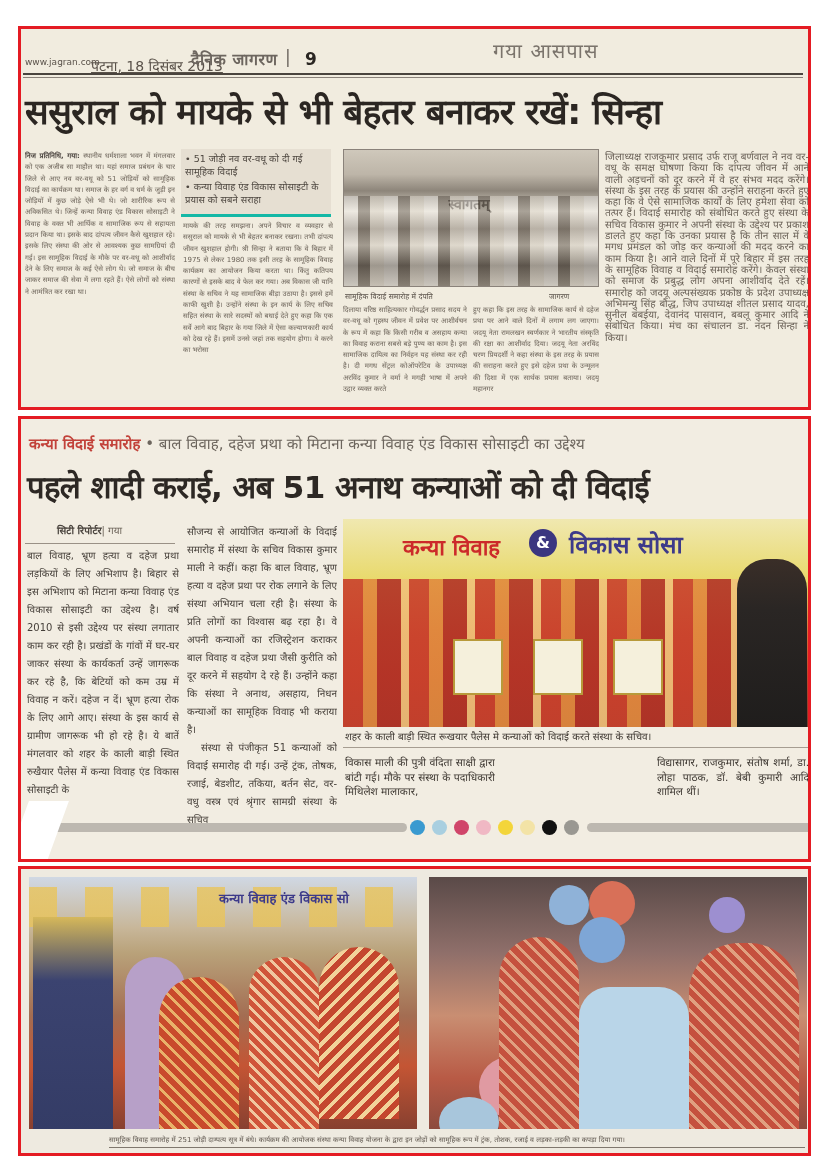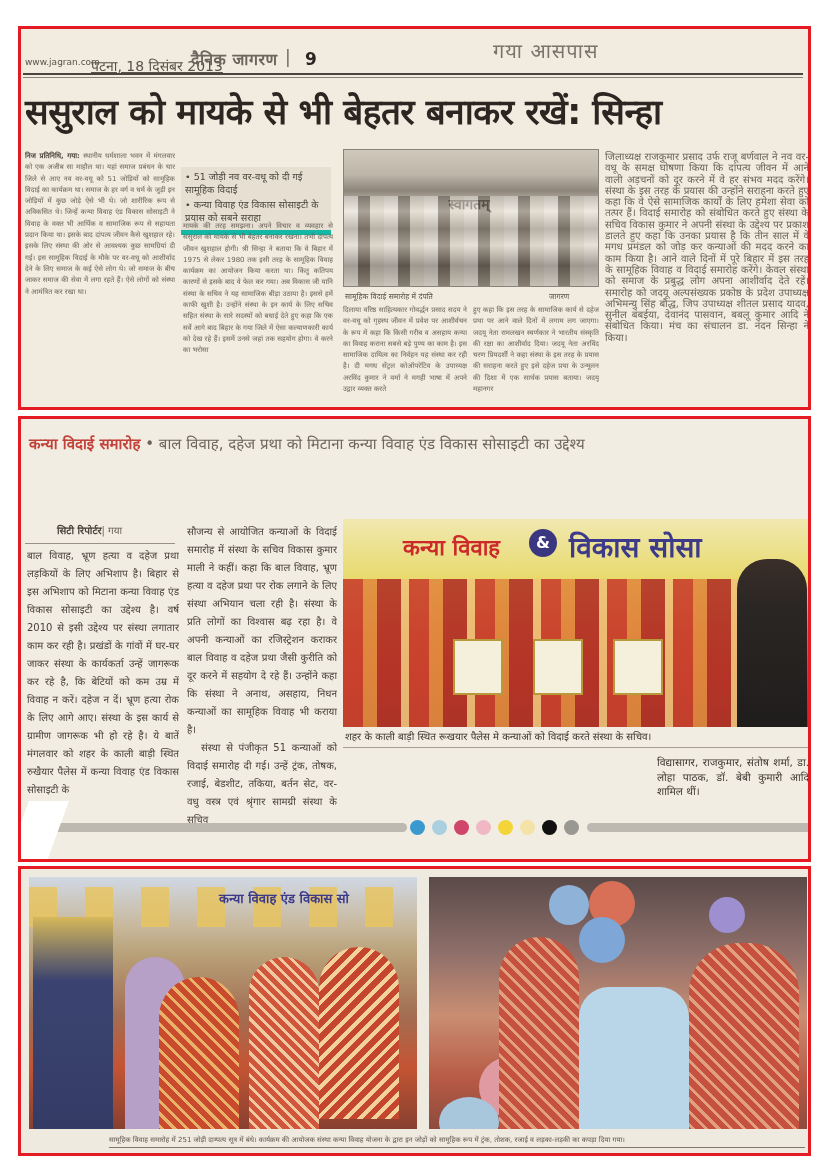--- a/index.html
+++ b/index.html
@@ -19,21 +19,21 @@
   .mast .pageno { position: absolute; left: 282px; top: 14px; font-size: 17px; font-weight: bold; color: #2a2622; }
   .mast .pipe { position: absolute; left: 270px; top: 12px; font-size: 17px; color: #6d665f; }
   .mast .section { position: absolute; left: 470px; top: 2px; font-size: 20px; color: #7b746c; letter-spacing: 1px; }
   .mast .rule1 { position: absolute; left: 0; top: 38px; width: 780px; height: 2px; background: #4a443e; }
   .mast .rule2 { position: absolute; left: 0; top: 42px; width: 780px; height: 1px; background: #8a827a; }
   .headline1 { position: absolute; left: 4px; top: 58px; width: 790px; font-size: 35px; font-weight: bold; color: #2b2622; letter-spacing: -0.5px; white-space: nowrap; }
 
   .col { position: absolute; font-size: 7px; line-height: 11.3px; color: #6b6258; text-align: justify; overflow: hidden; }
   #c1col1 { left: 4px; top: 122px; width: 150px; height: 258px; }
   #c1col1 .byline { font-weight: bold; color: #4c4540; }
-  .highlights { position: absolute; left: 160px; top: 120px; width: 150px; height: 68px; background: #e6dfd2; border-bottom: 5px solid #14b8a6; padding: 3px 4px; margin-top: 18px; }
+  .highlights { position: absolute; left: 160px; top: 120px; width: 150px; height: 68px; background: #e6dfd2; border-bottom: 3px solid #14b8a6; padding: 3px 4px; }
   .highlights li { list-style: none; font-size: 9.5px; line-height: 13px; color: #4e4740; margin-bottom: 2px; }
   .highlights li::before { content: "• "; color: #4e4740; }
   #c1col2 { left: 162px; top: 192px; width: 150px; height: 188px; }
   .photo1 { position: absolute; left: 322px; top: 120px; width: 256px; height: 138px; border: 1px solid #8a827a;
     background: linear-gradient(180deg, #cfc8bb 0%, #bdb5a8 18%, #8d857a 30%, #e4ded2 45%, #9a9185 58%, #d9d2c5 70%, #6f675d 85%, #b0a89b 100%); }
   .photo1 .banner { position: absolute; left: 60px; top: 4px; width: 130px; height: 20px; font-size: 14px; font-weight: bold; color: #6a625a; text-align: center; margin-top: 40px; }
   .photo1 .people { position: absolute; left: 0; right: 0; bottom: 0; height: 90px;
     background: repeating-linear-gradient(90deg, rgba(255,255,255,0.35) 0 14px, rgba(60,52,44,0.35) 14px 26px, rgba(230,225,215,0.4) 26px 40px); }
   .photo1-cap { position: absolute; left: 324px; top: 262px; font-size: 7.5px; color: #5a524a; }
   .photo1-credit { position: absolute; left: 528px; top: 262px; font-size: 7.5px; color: #5a524a; }
@@ -51,21 +51,21 @@
   .byline-rule { position: absolute; left: 4px; top: 124px; width: 150px; height: 1px; background: #9a9186; }
   .col2 { position: absolute; font-size: 10px; line-height: 18px; color: #453f39; text-align: justify; overflow: hidden; }
   #c2col1 { left: 6px; top: 128px; width: 152px; height: 290px; }
   #c2col2 { left: 166px; top: 104px; width: 150px; height: 316px; }
   #c2col2 p { text-indent: 0; }
   #c2col2 p.ind { text-indent: 14px; }
   .photo2 { position: absolute; left: 322px; top: 100px; width: 470px; height: 208px; overflow: hidden;
     background: linear-gradient(180deg, #f0e8b0 0%, #e8d96a 30%, #d66e3a 55%, #c2452b 75%, #7a3a2a 100%); }
   .photo2 .bannertext { position: absolute; left: 60px; top: 12px; font-size: 22px; font-weight: bold; color: #cc2a2a; white-space: nowrap; }
   .photo2 .amp { position: absolute; left: 186px; top: 10px; width: 28px; height: 28px; border-radius: 50%; background: #3b3680; color: #fff; font-size: 16px; text-align: center; line-height: 28px; font-weight: bold; }
-  .photo2 .bannertext2 { position: absolute; left: 226px; top: 8px; font-size: 28px; font-weight: bold; color: #3d3a8a; white-space: nowrap; }
+  .photo2 .bannertext2 { position: absolute; left: 226px; top: 8px; font-size: 24px; font-weight: bold; color: #3d3a8a; white-space: nowrap; }
   .photo2 .brides { position: absolute; left: 0; top: 60px; width: 400px; height: 148px;
     background: repeating-linear-gradient(90deg, #c9402c 0 20px, #e18a3e 20px 34px, #b23226 34px 58px, #f0c27a 58px 66px); opacity: 0.9; }
   .photo2 .man { position: absolute; right: 6px; top: 40px; width: 70px; height: 168px; background: linear-gradient(180deg, #3a2e28 0%, #2a2624 30%, #1f1d1c 100%); border-radius: 30px 30px 0 0; }
   .photo2 .board { position: absolute; top: 120px; width: 50px; height: 56px; background: #f5f0dc; border: 2px solid #b89a3a; }
   .photo2-cap { position: absolute; left: 324px; top: 310px; font-size: 10px; color: #3d3731; white-space: nowrap; }
   .photo2-rule { position: absolute; left: 322px; top: 328px; width: 470px; height: 1px; background: #a69d91; }
   .col3 { position: absolute; font-size: 10.5px; line-height: 14.5px; color: #3d3731; text-align: justify; overflow: hidden; }
   #c2col3 { left: 324px; top: 336px; width: 150px; height: 46px; }
   #c2col4 { left: 480px; top: 336px; width: 150px; height: 46px; }
   #c2col5 { left: 636px; top: 336px; width: 152px; height: 46px; }
@@ -129,20 +129,21 @@
   <div class="col" id="c1col4">हुए कहा कि इस तरह के सामाजिक कार्य से दहेज प्रथा पर आने वाले दिनों में लगाम लग जाएगा। जदयू नेता रामलखन स्वर्णकार ने भारतीय संस्कृति की रक्षा का आशीर्वाद दिया। जदयू नेता अरविंद चरण प्रियदर्शी ने कहा संस्था के इस तरह के प्रयास की सराहना करते हुए इसे दहेज प्रथा के उन्मूलन की दिशा में एक सार्थक प्रयास बताया। जदयू महानगर</div>
   <div class="col" id="c1col5">जिलाध्यक्ष राजकुमार प्रसाद उर्फ राजू बर्णवाल ने नव वर-वधू के समक्ष घोषणा किया कि दांपत्य जीवन में आने वाली अड़चनों को दूर करने में वे हर संभव मदद करेंगे। संस्था के इस तरह के प्रयास की उन्होंने सराहना करते हुए कहा कि वे ऐसे सामाजिक कार्यों के लिए हमेशा सेवा को तत्पर हैं। विदाई समारोह को संबोधित करते हुए संस्था के सचिव विकास कुमार ने अपनी संस्था के उद्देश्य पर प्रकाश डालते हुए कहा कि उनका प्रयास है कि तीन साल में वे मगध प्रमंडल को जोड़ कर कन्याओं की मदद करने का काम किया है। आने वाले दिनों में पूरे बिहार में इस तरह के सामूहिक विवाह व विदाई समारोह करेंगे। केवल संस्था को समाज के प्रबुद्ध लोग अपना आशीर्वाद देते रहें। समारोह को जदयू अल्पसंख्यक प्रकोष्ठ के प्रदेश उपाध्यक्ष अभिमन्यु सिंह बौद्ध, जिप उपाध्यक्ष शीतल प्रसाद यादव, सुनील बंबईया, देवानंद पासवान, बबलू कुमार आदि ने संबोधित किया। मंच का संचालन डा. नंदन सिन्हा ने किया।</div>
 </div>
 
 <div class="clip" id="clip2">
   <div class="kicker">
     <span class="red">कन्या विदाई समारोह</span>
     <span class="gray">•</span>
     <span class="gray">बाल विवाह, दहेज प्रथा को मिटाना कन्या विवाह एंड विकास सोसाइटी का उद्देश्य</span>
   </div>
+  <div class="headline2">पहले शादी कराई, अब 51 अनाथ कन्याओं को दी विदाई</div>
 
   <div class="byline2">
     <span>सिटी रिपोर्टर</span><span class="city">| गया</span>
   </div>
   <div class="byline-rule"></div>
 
   <div class="col2" id="c2col1">बाल विवाह, भ्रूण हत्या व दहेज प्रथा लड़कियों के लिए अभिशाप है। बिहार से इस अभिशाप को मिटाना कन्या विवाह एंड विकास सोसाइटी का उद्देश्य है। वर्ष 2010 से इसी उद्देश्य पर संस्था लगातार काम कर रही है। प्रखंडों के गांवों में घर-घर जाकर संस्था के कार्यकर्ता उन्हें जागरूक कर रहे है, कि बेटियों को कम उम्र में विवाह न करें। दहेज न दें। भ्रूण हत्या रोक के लिए आगे आए। संस्था के इस कार्य से ग्रामीण जागरूक भी हो रहे है। ये बातें मंगलवार को शहर के काली बाड़ी स्थित रुखैयार पैलेस में कन्या विवाह एंड विकास सोसाइटी के</div>
   <div class="col2" id="c2col2">
     <p>सौजन्य से आयोजित कन्याओं के विदाई समारोह में संस्था के सचिव विकास कुमार माली ने कहीं। कहा कि बाल विवाह, भ्रूण हत्या व दहेज प्रथा पर रोक लगाने के लिए संस्था अभियान चला रही है। संस्था के प्रति लोगों का विश्वास बढ़ रहा है। वे अपनी कन्याओं का रजिस्ट्रेशन कराकर बाल विवाह व दहेज प्रथा जैसी कुरीति को दूर करने में सहयोग दे रहे हैं। उन्होंने कहा कि संस्था ने अनाथ, असहाय, निधन कन्याओं का सामूहिक विवाह भी कराया है।</p>
     <p class="ind">संस्था से पंजीकृत 51 कन्याओं को विदाई समारोह दी गई। उन्हें ट्रंक, तोषक, रजाई, बेडशीट, तकिया, बर्तन सेट, वर-वधु वस्त्र एवं श्रृंगार सामग्री संस्था के सचिव</p>
@@ -154,20 +155,21 @@
     <span class="bannertext2">विकास सोसा</span>
     <div class="brides"></div>
     <div class="board" style="left:110px"></div>
     <div class="board" style="left:190px"></div>
     <div class="board" style="left:270px"></div>
     <div class="man"></div>
   </div>
   <div class="photo2-cap">शहर के काली बाड़ी स्थित रूखयार पैलेस मे कन्याओं को विदाई करते संस्था के सचिव।</div>
   <div class="photo2-rule"></div>
 
+  <div class="col3" id="c2col3">विकास माली की पुत्री वंदिता साक्षी द्वारा बांटी गई। मौके पर संस्था के पदाधिकारी मिथिलेश मालाकार,</div>
   <div class="col3" id="c2col5">विद्यासागर, राजकुमार, संतोष शर्मा, डा. लोहा पाठक, डॉ. बेबी कुमारी आदि शामिल थीं।</div>
 
   <div class="colorbar">
     <div class="bar" style="left:0;width:386px"></div>
     <div class="dot" id="dot0" style="left: 389px; background: rgb(58, 154, 208);"></div>
     <div class="dot" id="dot1" style="left: 411px; background: rgb(169, 207, 224);"></div>
     <div class="dot" id="dot2" style="left: 433px; background: rgb(208, 69, 106);"></div>
     <div class="dot" id="dot3" style="left: 455px; background: rgb(240, 184, 196);"></div>
     <div class="dot" id="dot4" style="left: 477px; background: rgb(243, 213, 58);"></div>
     <div class="dot" id="dot5" style="left: 499px; background: rgb(243, 227, 166);"></div>

